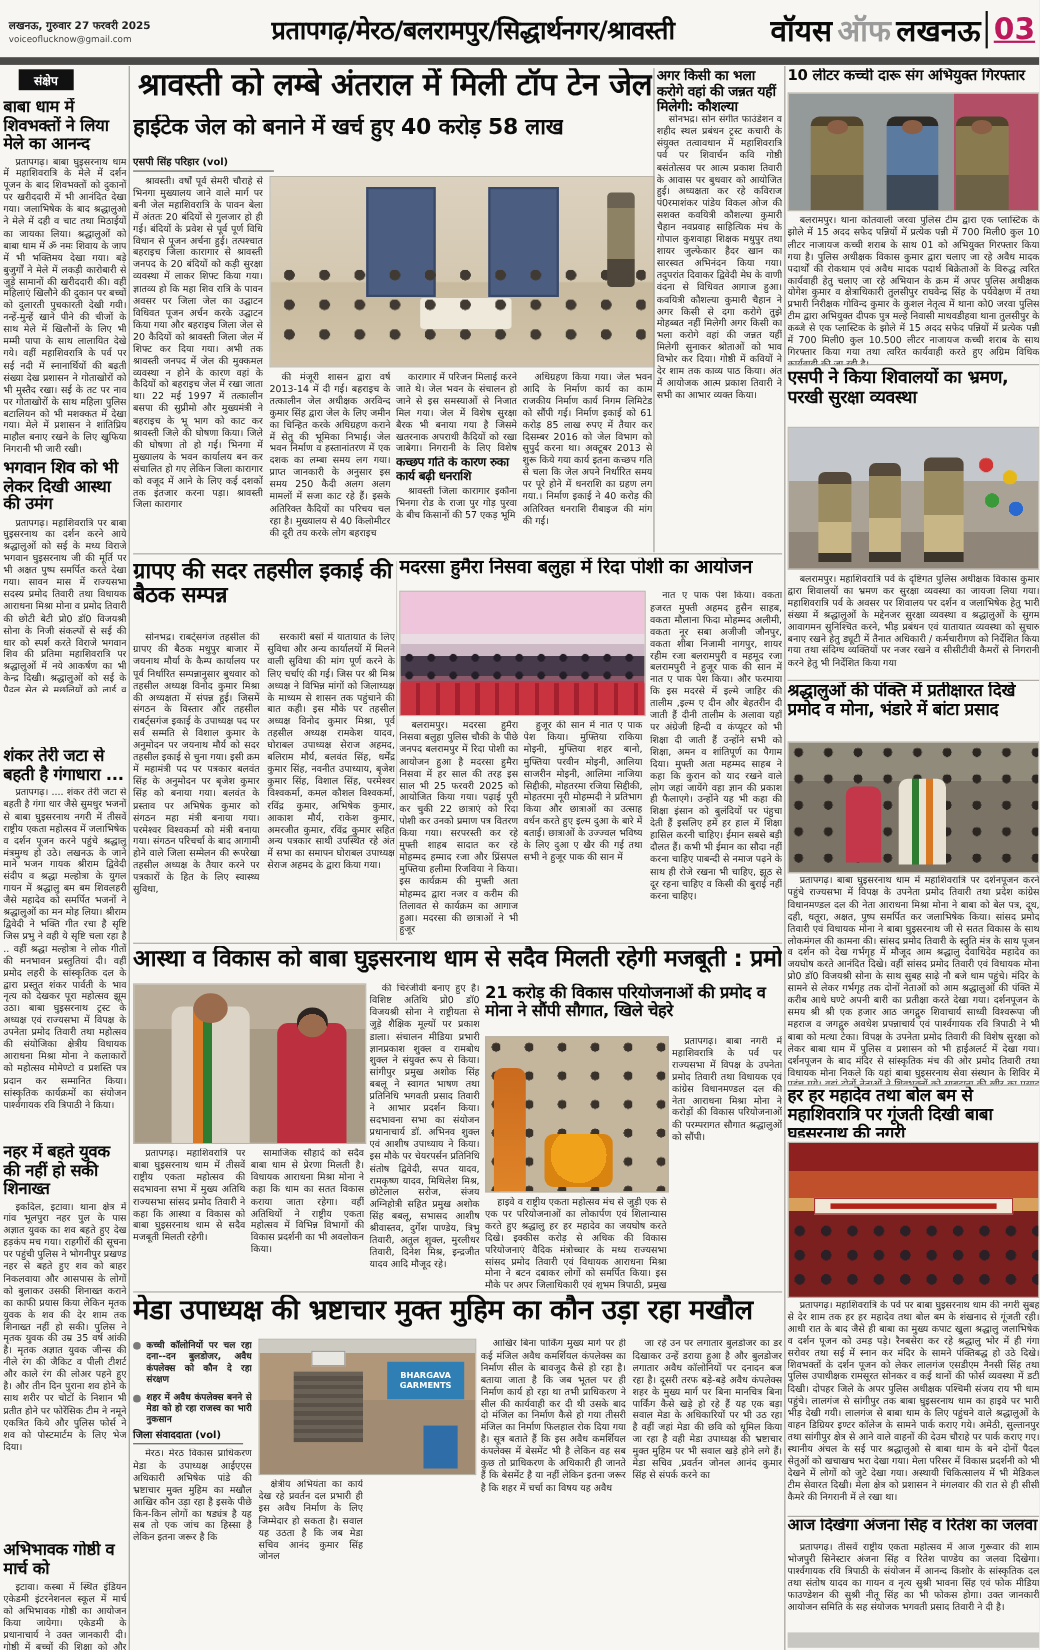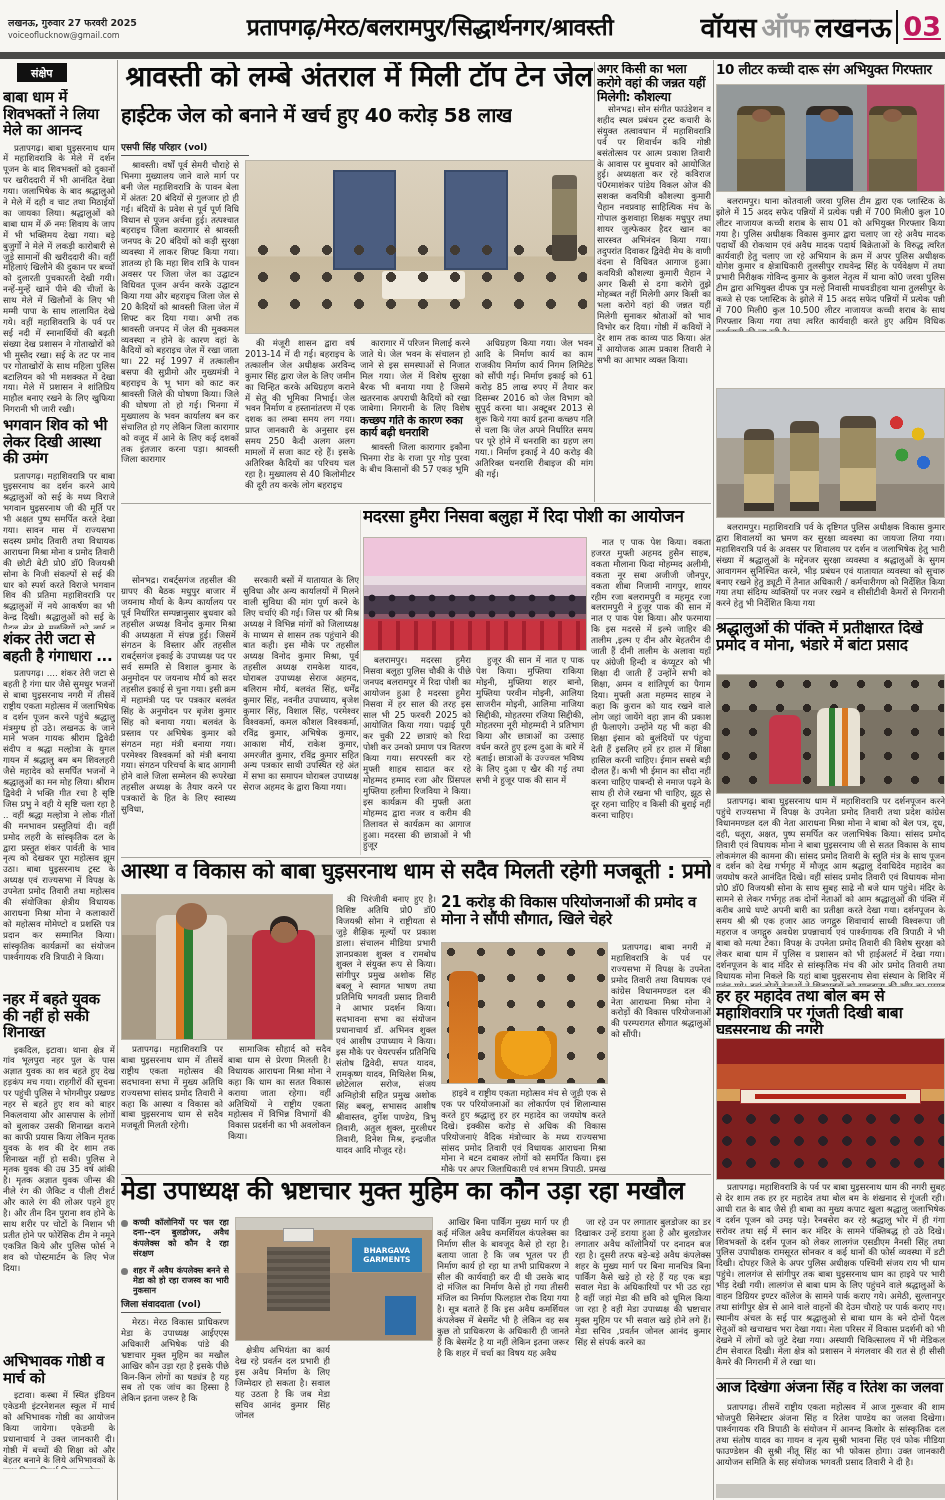--- a/index.html
+++ b/index.html
@@ -121,21 +121,21 @@
   <div class="rail">
     <div class="brief-tag">संक्षेप</div>
     <div class="brief" style="height:328px;">
       <div class="hd">बाबा धाम में शिवभक्तों ने लिया मेले का आनन्द</div>
       <div class="bt" style="height:276px;">प्रतापगढ़। बाबा घुइसरनाथ धाम में महाशिवरात्रि के मेले में दर्शन पूजन के बाद शिवभक्तों को दुकानों पर खरीददारी में भी आनंदित देखा गया। जलाभिषेक के बाद श्रद्धालुओ ने मेले में दही व चाट तथा मिठाईयों का जायका लिया। श्रद्धालुओं को बाबा धाम में ॐ नमः शिवाय के जाप में भी भक्तिमय देखा गया। बड़े बुजुर्गों ने मेले में लकड़ी कारोबारी से जुड़े सामानों की खरीददारी की। वहीं महिलाएं खिलौने की दुकान पर बच्चों को दुलारती पुचकारती देखी गयी। नन्हें-मुन्हें खाने पीने की चीजों के साथ मेले में खिलौनों के लिए भी मम्मी पापा के साथ लालायित देखे गये। वहीं महाशिवरात्रि के पर्व पर सई नदी में स्नानार्थियों की बढ़ती संख्या देख प्रशासन ने गोताखोरों को भी मुस्तैद रखा। सई के तट पर नाव पर गोताखोरों के साथ महिला पुलिस बटालियन को भी मशक्कत में देखा गया। मेले में प्रशासन ने शांतिप्रिय माहौल बनाए रखने के लिए खुफिया निगरानी भी जारी रखी।</div>
     </div>
     <div class="brief" style="height:214px;">
       <div class="hd">भगवान शिव को भी लेकर दिखी आस्था की उमंग</div>
       <div class="bt" style="height:162px;">प्रतापगढ़। महाशिवरात्रि पर बाबा घुइसरनाथ का दर्शन करने आये श्रद्धालुओं को सई के मध्य विराजे भगवान घुइसरनाथ जी की मूर्ति पर भी अक्षत पुष्प समर्पित करते देखा गया। सावन मास में राज्यसभा सदस्य प्रमोद तिवारी तथा विधायक आराधना मिश्रा मोना व प्रमोद तिवारी की छोटी बेटी प्रो0 डॉ0 विजयश्री सोना के निजी संकल्पों से सई की धार को स्पर्श करते विराजे भगवान शिव की प्रतिमा महाशिवरात्रि पर श्रद्धालुओं में नये आकर्षण का भी केन्द्र दिखी। श्रद्धालुओं को सई के पैदल सेतु से मछलियों को लाई व चूरा के दाने खिलाने में उत्साहित देखा गया।</div>
     </div>
-    <div class="brief" style="height:360px;">
+    <div class="brief" style="height:360px;margin-top:48px;">
       <div class="hd">शंकर तेरी जटा से बहती है गंगाधारा ...</div>
       <div class="bt" style="height:306px;">प्रतापगढ़। .... शंकर तेरी जटा से बहती है गंगा धार जैसे सुमधुर भजनों से बाबा घुइसरनाथ नगरी में तीसवें राष्ट्रीय एकता महोत्सव में जलाभिषेक व दर्शन पूजन करने पहुंचे श्रद्धालु मंत्रमुग्ध हो उठे। लखनऊ के जाने माने भजन गायक श्रीराम द्विवेदी संदीप व श्रद्धा मल्होत्रा के युगल गायन में श्रद्धालु बम बम शिवलहरी जैसे महादेव को समर्पित भजनों ने श्रद्धालुओं का मन मोह लिया। श्रीराम द्विवेदी ने भक्ति गीत रचा है सृष्टि जिस प्रभु ने वही ये सृष्टि चला रहा है .. वहीं श्रद्धा मल्होत्रा ने लोक गीतों की मनभावन प्रस्तुतियां दी। वहीं प्रमोद लहरी के सांस्कृतिक दल के द्वारा प्रस्तुत शंकर पार्वती के भाव नृत्य को देखकर पूरा महोत्सव झूम उठा। बाबा घुइसरनाथ ट्रस्ट के अध्यक्ष एवं राज्यसभा में विपक्ष के उपनेता प्रमोद तिवारी तथा महोत्सव की संयोजिका क्षेत्रीय विधायक आराधना मिश्रा मोना ने कलाकारों को महोत्सव मोमेण्टो व प्रशस्ति पत्र प्रदान कर सम्मानित किया। सांस्कृतिक कार्यक्रमों का संयोजन पार्श्वगायक रवि त्रिपाठी ने किया।</div>
     </div>
     <div class="brief" style="height:362px;">
       <div class="hd">नहर में बहते युवक की नहीं हो सकी शिनाख्त</div>
       <div class="bt" style="height:308px;">इकदिल, इटावा। थाना क्षेत्र में गांव भूलपुरा नहर पुल के पास अज्ञात युवक का शव बहते हुए देख हड़कंप मच गया। राहगीरों की सूचना पर पहुंची पुलिस ने भोगनीपुर प्रखण्ड नहर से बहते हुए शव को बाहर निकलवाया और आसपास के लोगों को बुलाकर उसकी शिनाख्त कराने का काफी प्रयास किया लेकिन मृतक युवक के शव की देर शाम तक शिनाख्त नहीं हो सकी। पुलिस ने मृतक युवक की उम्र 35 वर्ष आंकी है। मृतक अज्ञात युवक जीन्स की नीले रंग की जैकिट व पीली टीशर्ट और काले रंग की लोअर पहने हुए है। और तीन दिन पुराना शव होने के साथ शरीर पर चोटों के निशान भी प्रतीत होने पर फोरेंसिक टीम ने नमूने एकत्रित किये और पुलिस फोर्स ने शव को पोस्टमार्टम के लिए भेज दिया।</div>
     </div>
     <div class="brief" style="height:118px;">
       <div class="hd">अभिभावक गोष्ठी व मार्च को</div>
       <div class="bt" style="height:84px;">इटावा। कस्बा में स्थित इंडियन एकेडमी इंटरनेशनल स्कूल में मार्च को अभिभावक गोष्ठी का आयोजन किया जायेगा। एकेडमी के प्रधानाचार्य ने उक्त जानकारी दी। गोष्ठी में बच्चों की शिक्षा को और बेहतर बनाने के लिये अभिभावकों के साथ विचार विमर्श किया जायेगा।</div>
@@ -162,20 +162,21 @@
     </div>
     <div class="bt abs" style="top:276px;left:354px;width:118px;height:162px;">अधिग्रहण किया गया। जेल भवन आदि के निर्माण कार्य का काम राजकीय निर्माण कार्य निगम लिमिटेड को सौंपी गई। निर्माण इकाई को 61 करोड़ 85 लाख रुपए में तैयार कर दिसम्बर 2016 को जेल विभाग को सुपुर्द करना था। अक्टूबर 2013 से शुरू किये गया कार्य इतना कच्छप गति से चला कि जेल अपने निर्धारित समय पर पूरे होने में धनराशि का ग्रहण लग गया.। निर्माण इकाई ने 40 करोड़ की अतिरिक्त धनराशि रीबाइज की मांग की गई।</div>
   </div>
 
   <div class="abs" style="left:597px;top:62px;width:114px;height:440px;">
     <div class="hd" style="font-size:12.5px;height:42px;">अगर किसी का भला करोगे वहां की जन्नत यहीं मिलेगी: कौशल्या</div>
     <div class="bt" style="height:394px;">सोनभद्र। सोन संगीत फाउंडेशन व शहीद स्थल प्रबंधन ट्रस्ट कचारी के संयुक्त तत्वावधान में महाशिवरात्रि पर्व पर शिवार्चन कवि गोष्ठी बसंतोत्सव पर आत्म प्रकाश तिवारी के आवास पर बुधवार को आयोजित हुई। अध्यक्षता कर रहे कविराज पं0रमाशंकर पांडेय विकल ओज की सशक्त कवयित्री कौशल्या कुमारी चैहान नवप्रवाह साहित्यिक मंच के गोपाल कुशवाहा शिक्षक मधुपुर तथा शायर जुल्फेकार हैदर खान का सारस्वत अभिनंदन किया गया। तदुपरांत दिवाकर द्विवेदी मेघ के वाणी वंदना से विधिवत आगाज हुआ। कवयित्री कौशल्या कुमारी चैहान ने अगर किसी से दगा करोगे तुझे मोहब्बत नहीं मिलेगी अगर किसी का भला करोगे वहां की जन्नत यहीं मिलेगी सुनाकर श्रोताओं को भाव विभोर कर दिया। गोष्ठी में कवियों ने देर शाम तक काव्य पाठ किया। अंत में आयोजक आत्म प्रकाश तिवारी ने सभी का आभार व्यक्त किया।</div>
   </div>
 
   <div class="abs" style="left:121px;top:507px;width:238px;height:348px;">
+    <div class="hd" style="font-size:20px;height:62px;">ग्रापए की सदर तहसील इकाई की बैठक सम्पन्न</div>
     <div class="bt abs" style="top:68px;left:0;width:115px;height:278px;">सोनभद्र। राबर्ट्सगंज तहसील की ग्रापए की बैठक मधुपुर बाजार में जयनाथ मौर्या के कैम्प कार्यालय पर पूर्व निर्धारित सम्पन्नानुसार बुधवार को तहसील अध्यक्ष विनोद कुमार मिश्रा की अध्यक्षता में संपन्न हुई। जिसमें संगठन के विस्तार और तहसील राबर्ट्सगंज इकाई के उपाध्यक्ष पद पर सर्व सम्मति से विशाल कुमार के अनुमोदन पर जयनाथ मौर्य को सदर तहसील इकाई से चुना गया। इसी क्रम में महामंत्री पद पर पत्रकार बलवंत सिंह के अनुमोदन पर बृजेश कुमार सिंह को बनाया गया। बलवंत के प्रस्ताव पर अभिषेक कुमार को संगठन महा मंत्री बनाया गया। परमेश्वर विश्वकर्मा को मंत्री बनाया गया। संगठन परिचर्चा के बाद आगामी होने वाले जिला सम्मेलन की रूपरेखा तहसील अध्यक्ष के तैयार करने पर पत्रकारों के हित के लिए स्वास्थ्य सुविधा,</div>
     <div class="bt abs" style="top:68px;left:122px;width:116px;height:278px;">सरकारी बसों में यातायात के लिए सुविधा और अन्य कार्यालयों में मिलने वाली सुविधा की मांग पूर्ण करने के लिए चर्चाएं की गई। जिस पर श्री मिश्र अध्यक्ष ने विभिन्न मांगों को जिलाध्यक्ष के माध्यम से शासन तक पहुंचाने की बात कही। इस मौके पर तहसील अध्यक्ष विनोद कुमार मिश्रा, पूर्व तहसील अध्यक्ष रामकेश यादव, घोराबल उपाध्यक्ष सेराज अहमद, बलिराम मौर्य, बलवंत सिंह, धर्मेंद्र कुमार सिंह, नवनीत उपाध्याय, बृजेश कुमार सिंह, विशाल सिंह, परमेश्वर विश्वकर्मा, कमल कौशल विश्वकर्मा, रविंद्र कुमार, अभिषेक कुमार, आकाश मौर्य, राकेश कुमार, अमरजीत कुमार, रविंद्र कुमार सहित अन्य पत्रकार साथी उपस्थित रहे अंत में सभा का समापन घोराबल उपाध्यक्ष सेराज अहमद के द्वारा किया गया।</div>
   </div>
 
   <div class="abs" style="left:363px;top:507px;width:348px;height:348px;">
     <div class="hd" style="font-size:17px;height:26px;white-space:nowrap;">मदरसा हुमैरा निसवा बलुहा में रिदा पोशी का आयोजन</div>
     <div class="ph madarsa-ph abs" style="left:0;top:30px;width:222px;height:112px;">
       <i class="dots"></i>
         <i class="chairs"></i>
     </div>
@@ -232,20 +233,21 @@
     <div class="hd" style="font-size:13.5px;height:20px;white-space:nowrap;">10 लीटर कच्ची दारू संग अभियुक्त गिरफ्तार</div>
     <div class="ph daru-ph abs" style="left:0;top:22px;width:227px;height:106px;">
       <i class="fig f1"></i>
         <i class="fig f2"></i>
         <i class="fig f3"></i>
     </div>
     <div class="bt abs" style="top:134px;left:0;width:229px;height:136px;">बलरामपुर। थाना कोतवाली जरवा पुलिस टीम द्वारा एक प्लास्टिक के झोले में 15 अदद सफेद पन्नियों में प्रत्येक पन्नी में 700 मिली0 कुल 10 लीटर नाजायज कच्ची शराब के साथ 01 को अभियुक्त गिरफ्तार किया गया है। पुलिस अधीक्षक विकास कुमार द्वारा चलाए जा रहे अवैध मादक पदार्थों की रोकथाम एवं अवैध मादक पदार्थ बिक्रेताओं के विरुद्ध त्वरित कार्यवाही हेतु चलाए जा रहे अभियान के क्रम में अपर पुलिस अधीक्षक योगेश कुमार व क्षेत्राधिकारी तुलसीपुर राघवेन्द्र सिंह के पर्यवेक्षण में तथा प्रभारी निरीक्षक गोविन्द कुमार के कुशल नेतृत्व में थाना को0 जरवा पुलिस टीम द्वारा अभियुक्त दीपक पुत्र मल्हे निवासी माधवडीहवा थाना तुलसीपुर के कब्जे से एक प्लास्टिक के झोले में 15 अदद सफेद पन्नियों में प्रत्येक पन्नी में 700 मिली0 कुल 10.500 लीटर नाजायज कच्ची शराब के साथ गिरफ्तार किया गया तथा त्वरित कार्यवाही करते हुए अग्रिम विधिक कार्यवाही की जा रही है।</div>
   </div>
 
   <div class="abs" style="left:716px;top:334px;width:229px;height:284px;">
+    <div class="hd" style="font-size:16px;height:50px;">एसपी ने किया शिवालयों का भ्रमण, परखी सुरक्षा व्यवस्था</div>
     <div class="ph sp-ph abs" style="left:0;top:54px;width:227px;height:128px;">
       <i class="ball"></i>
       <i class="cop" style="left:12%;"></i>
         <i class="cop" style="left:32%;height:70%;"></i>
         <i class="cop" style="left:54%;height:74%;width:16%;"></i>
     </div>
     <div class="bt abs" style="top:188px;left:0;width:229px;height:96px;">बलरामपुर। महाशिवरात्रि पर्व के दृष्टिगत पुलिस अधीक्षक विकास कुमार द्वारा शिवालयों का भ्रमण कर सुरक्षा व्यवस्था का जायजा लिया गया। महाशिवरात्रि पर्व के अवसर पर शिवालय पर दर्शन व जलाभिषेक हेतु भारी संख्या में श्रद्धालुओं के मद्देनजर सुरक्षा व्यवस्था व श्रद्धालुओं के सुगम आवागमन सुनिश्चित करने, भीड़ प्रबंधन एवं यातायात व्यवस्था को सुचारु बनाए रखने हेतु ड्यूटी में तैनात अधिकारी / कर्मचारीगण को निर्देशित किया गया तथा संदिग्ध व्यक्तियों पर नजर रखने व सीसीटीवी कैमरों से निगरानी करने हेतु भी निर्देशित किया गया</div>
   </div>
 
   <div class="abs" style="left:716px;top:620px;width:229px;height:366px;">

